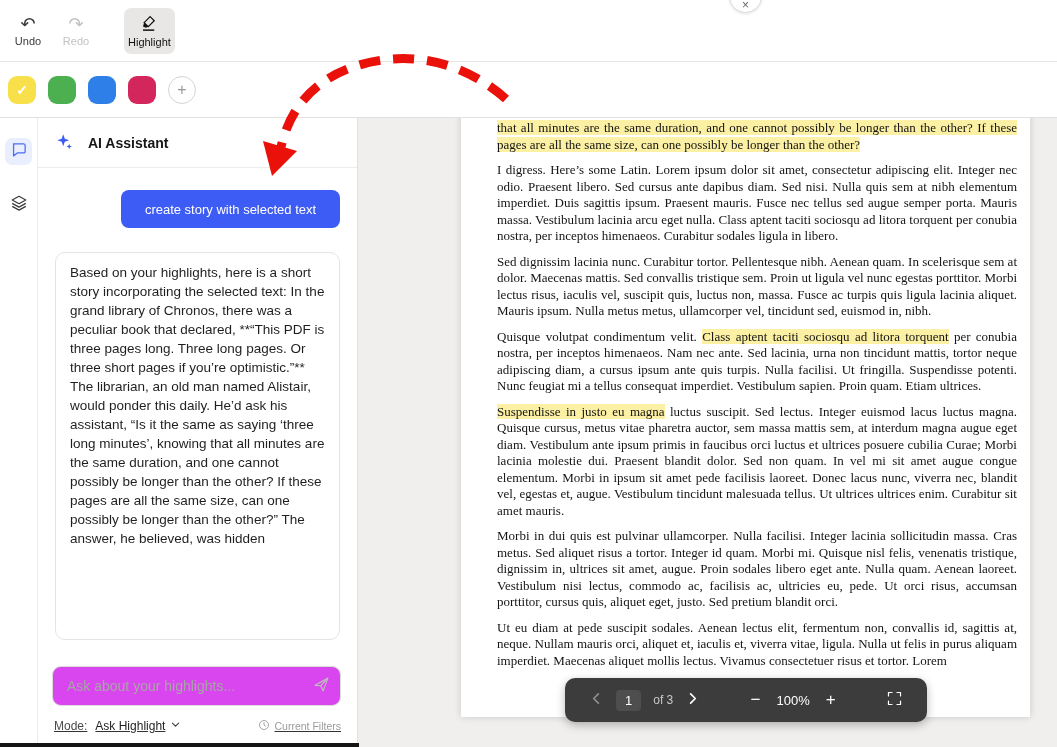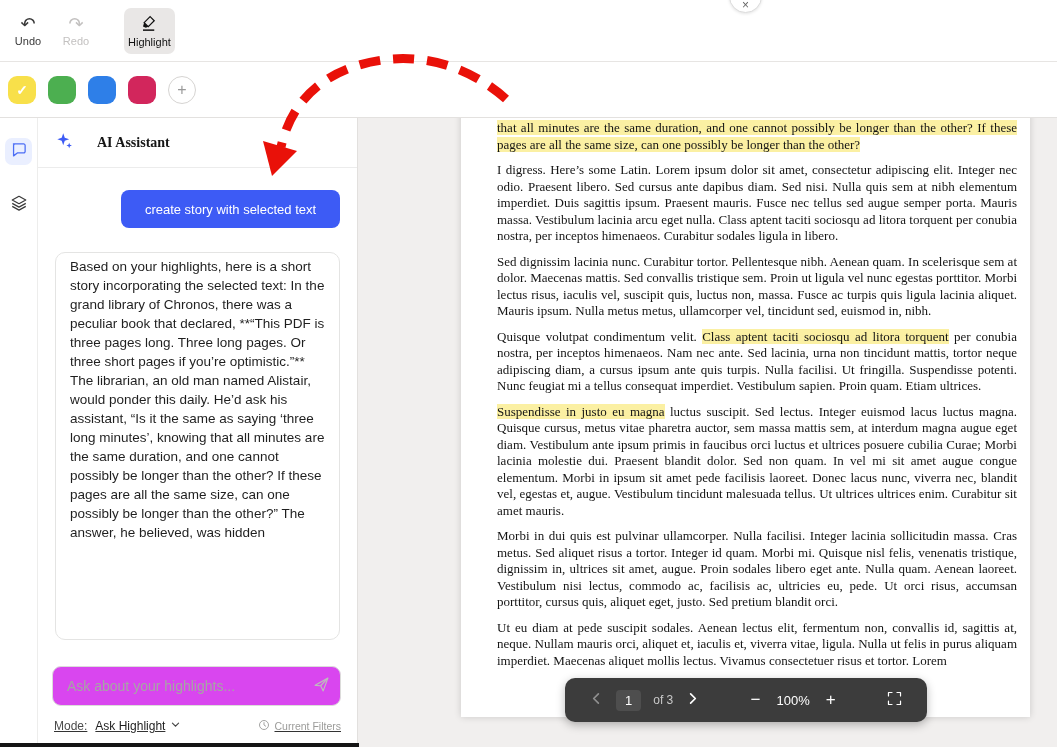--- a/index.html
+++ b/index.html
@@ -37,26 +37,26 @@
           border-right: 1px solid #ededec; display: flex; flex-direction: column; align-items: center;
           padding-top: 20px; gap: 26px; z-index: 3; }
   .strip-icon { width: 27px; height: 27px; border-radius: 7px; display: flex; align-items: center;
           justify-content: center; cursor: pointer; }
   .strip-icon.active { background: #eaefff; }
 
   
   .ai-panel { position: absolute; top: 118px; left: 38px; bottom: 0; width: 320px; background: #fff;
           border-right: 1px solid #e2e0de; z-index: 3; display: flex; flex-direction: column; }
   .panel-header { height: 50px; flex: none; border-bottom: 1px solid #ececec; display: flex; align-items: center;
-          gap: 24px; padding: 0 18px; font-size: 14px; font-weight: 700; color: #161616; font-family: Liberation Serif, serif; }
+          gap: 15px; padding: 0 18px; font-size: 14px; font-weight: 700; color: #161616; }
   .create-btn { flex: none; margin: 22px 17px 0 auto; width: 219px; height: 38px; background: #3d5bf5;
           color: #fff; border: none; border-radius: 8px; font-size: 13px; font-family: "Liberation Sans", sans-serif;
           cursor: pointer; }
   .story-card { flex: none; margin: 24px 17px 0 17px; height: 388px; border: 1px solid #e4e4e3; border-radius: 10px;
-          padding: 4px 14px; font-size: 13.5px; line-height: 19px; color: #1f1f1f; overflow: hidden; background: #fff; }
+          padding: 10px 14px; font-size: 13.5px; line-height: 19px; color: #1f1f1f; overflow: hidden; background: #fff; }
   .panel-spacer { flex: 1; }
   .ask-row { flex: none; margin: 10px 16px 0 14px; height: 40px; border: 1px solid #dcdcda; border-radius: 9px;
           display: flex; align-items: center; padding: 0 10px 0 12px; background: #d946ef; }
   .ask-input { flex: 1; border: none; outline: none; font-size: 14px; color: #333;
           font-family: "Liberation Sans", sans-serif; background: transparent; }
   .ask-input::placeholder { color: #a6a6a4; }
   .mode-row { flex: none; margin: 13px 16px 14px 16px; display: flex; align-items: center; gap: 8px;
           font-size: 12px; color: #333; text-decoration: underline; }
   .mode-label { color: #4a4a4a; }
   .mode-select { display: flex; align-items: flex-start; gap: 5px; font-weight: 500; color: #1d1d1d; cursor: pointer; }

